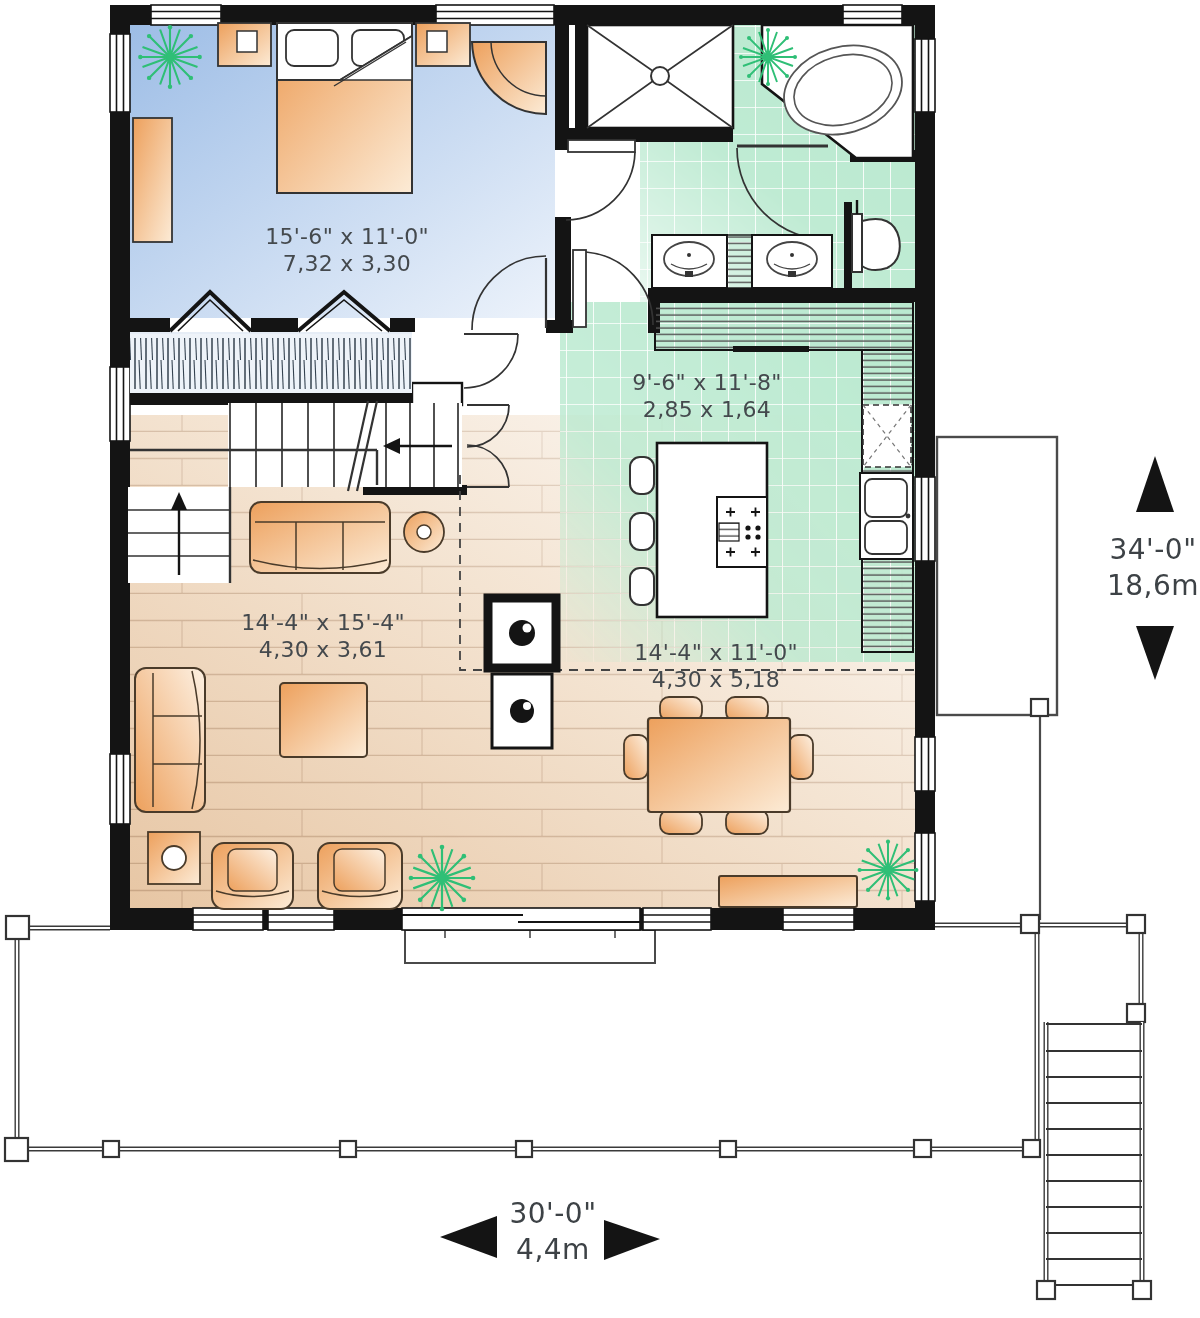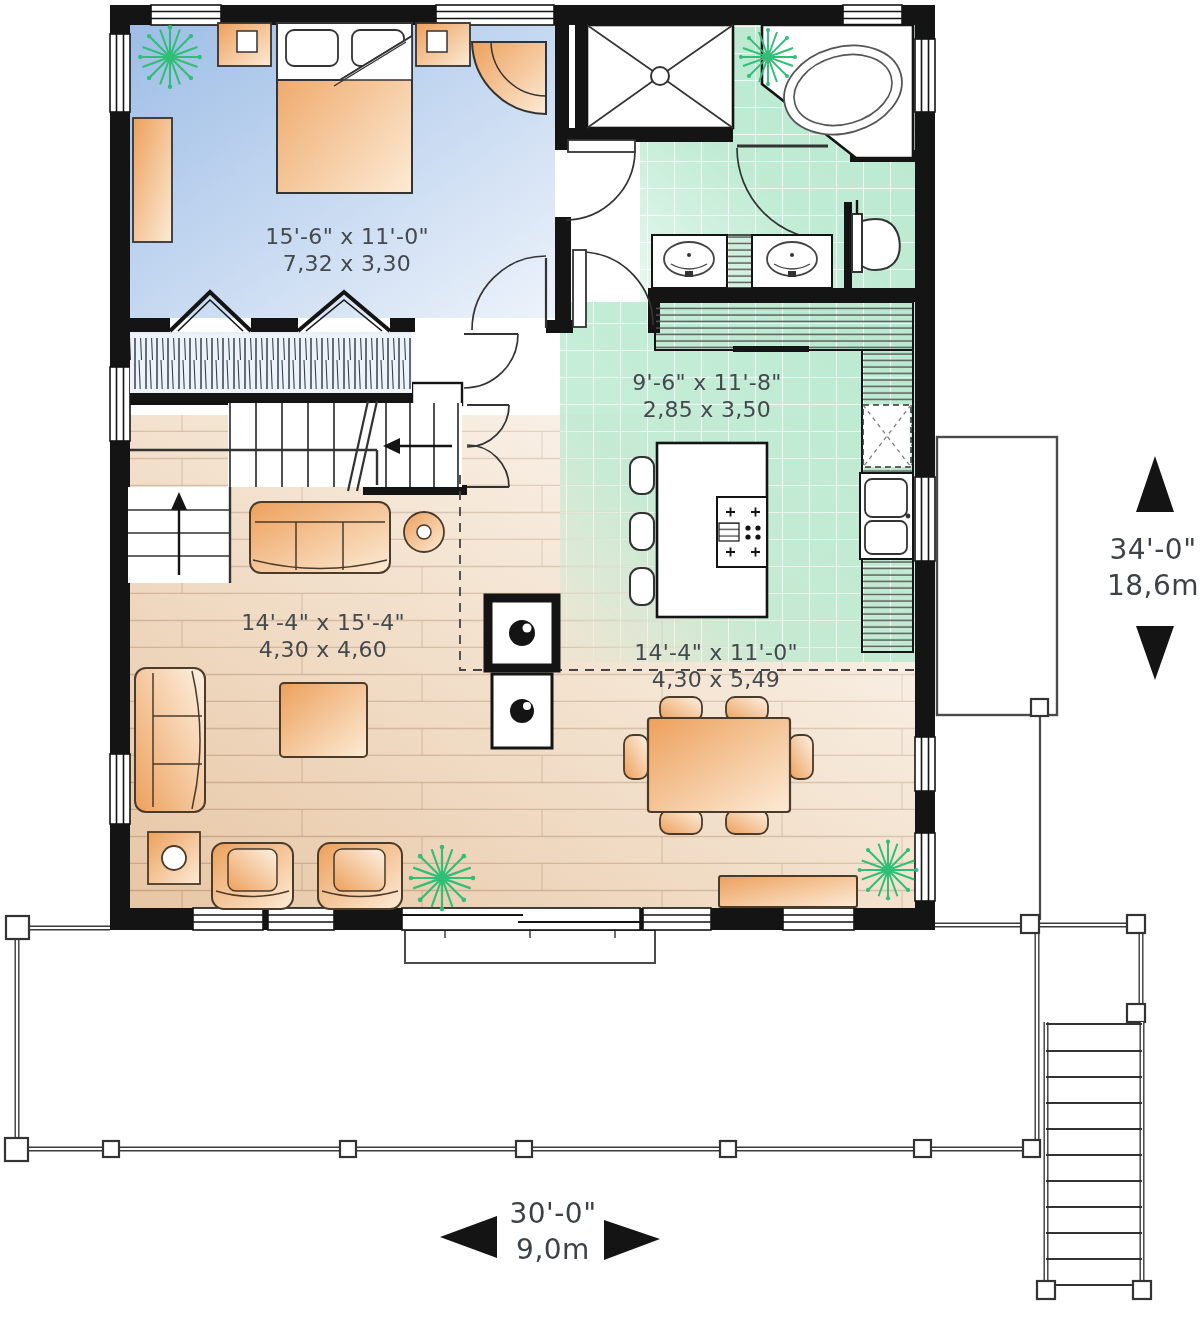--- a/index.html
+++ b/index.html
@@ -412,31 +412,31 @@
     <polygon points="660,1239 604,1220 604,1260"></polygon>
   </g>
 </svg>
 
   <div class="rlabel" style="left:347px;top:224px;">
     <span class="lbl-line">15'-6" x 11'-0"</span>
     <span class="lbl-line">7,32 x 3,30</span>
   </div>
   <div class="rlabel" style="left:707px;top:370px;">
     <span class="lbl-line">9'-6" x 11'-8"</span>
-    <span class="lbl-line">2,85 x 3,50</span>
+    <span class="lbl-line">2,85 x 1,64</span>
   </div>
   <div class="rlabel" style="left:323px;top:610px;">
     <span class="lbl-line">14'-4" x 15'-4"</span>
-    <span class="lbl-line">4,30 x 4,60</span>
+    <span class="lbl-line">4,30 x 3,61</span>
   </div>
   <div class="rlabel" style="left:716px;top:640px;">
     <span class="lbl-line">14'-4" x 11'-0"</span>
-    <span class="lbl-line">4,30 x 5,49</span>
+    <span class="lbl-line">4,30 x 5,18</span>
   </div>
   <div class="dimlabel" style="left:1153px;top:532px;">
     <span class="lbl-line">34'-0"</span>
     <span class="lbl-line">18,6m</span>
   </div>
   <div class="dimlabel" style="left:553px;top:1196px;">
     <span class="lbl-line">30'-0"</span>
-    <span class="lbl-line">9,0m</span>
+    <span class="lbl-line">4,4m</span>
   </div>
 </div>
 
 </body></html>

